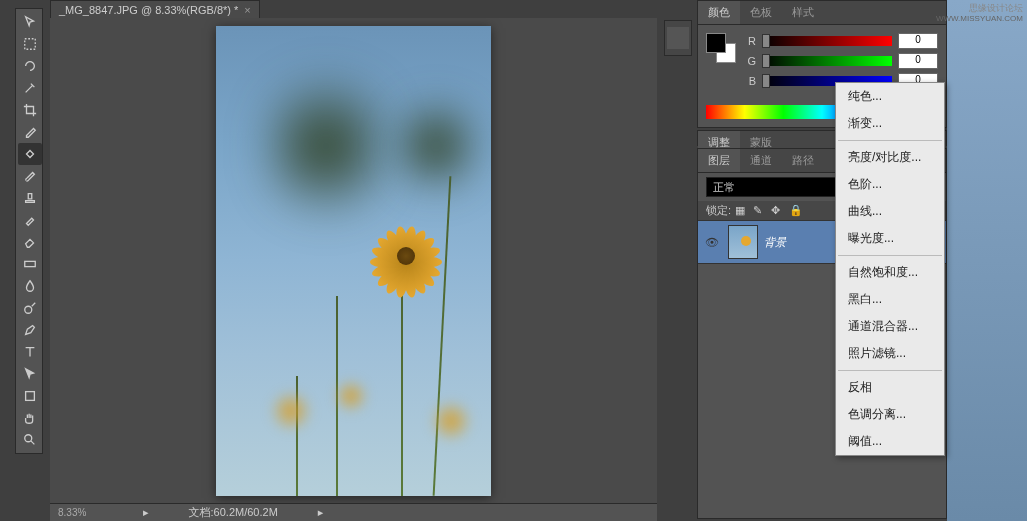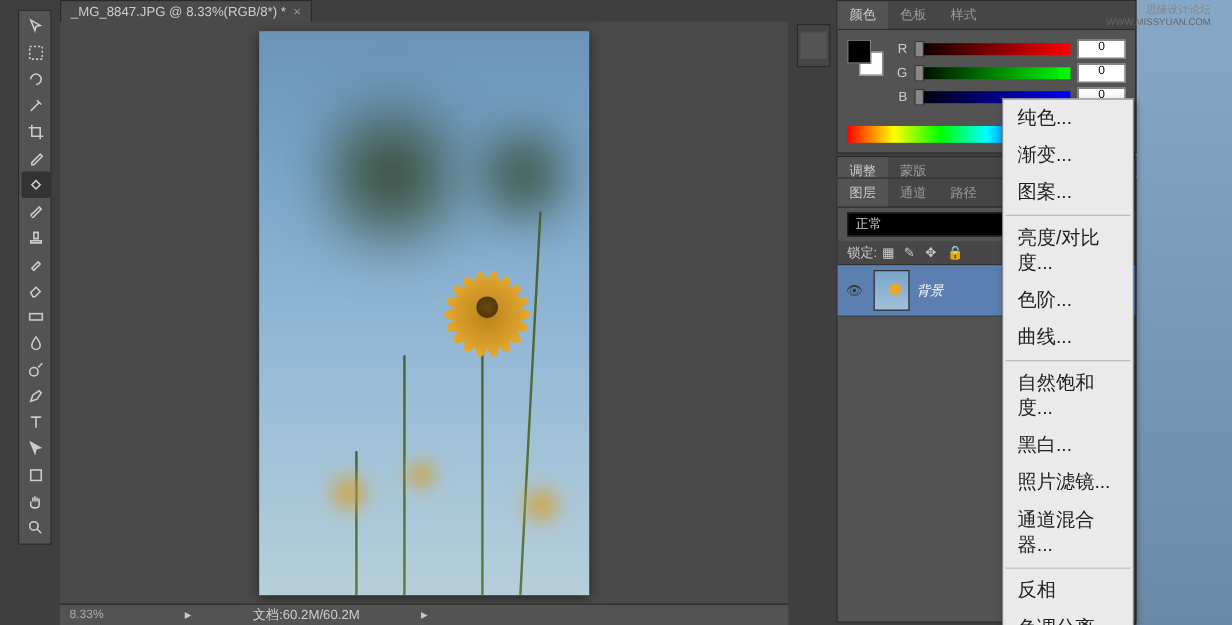--- a/index.html
+++ b/index.html
@@ -12,21 +12,21 @@
 .doc-tab .x{color:#999;cursor:pointer}
 .canvas-area{position:absolute;left:50px;top:18px;right:370px;bottom:18px;background:#4a4a4a;display:flex;align-items:center;justify-content:center;overflow:hidden}
 .canvas{width:275px;height:470px;background:linear-gradient(to bottom,#6b94b8 0%,#7aa5c8 25%,#8fb5d4 50%,#a0c0d8 70%,#b5cfda 100%);box-shadow:0 2px 10px rgba(0,0,0,.5);position:relative;overflow:hidden}
 .blur1{position:absolute;width:120px;height:180px;background:radial-gradient(circle,#2a3a1a 0%,transparent 70%);top:30px;left:50px;filter:blur(20px)}
 .blur2{position:absolute;width:80px;height:120px;background:radial-gradient(circle,#2a3a1a 0%,transparent 70%);top:60px;left:180px;filter:blur(18px)}
 .flower{position:absolute;width:90px;height:90px;top:185px;left:145px}
 .petal{position:absolute;width:36px;height:12px;background:linear-gradient(to right,#b8851a,#e5a830);border-radius:50% 70% 70% 50%;left:50%;top:50%;transform-origin:0 50%}
 .center{position:absolute;width:18px;height:18px;background:radial-gradient(circle,#6b4a10,#4a3008);border-radius:50%;left:50%;top:50%;transform:translate(-50%,-50%)}
 .bf{position:absolute;width:50px;height:50px;background:radial-gradient(circle,#d4a030 0%,transparent 60%);filter:blur(6px);border-radius:50%}
 .stem{position:absolute;width:2px;height:180px;background:linear-gradient(to bottom,#4a6030,#5a7a3a);bottom:0}
-.status-bar{position:absolute;left:50px;bottom:0;right:370px;height:18px;background:#535353;border-top:1px solid #2a2a2a;display:flex;align-items:center;padding:0 8px;gap:51px;font-size:10px;color:#aaa}
+.status-bar{position:absolute;left:50px;bottom:0;right:370px;height:18px;background:#535353;border-top:1px solid #2a2a2a;display:flex;align-items:center;padding:0 8px;gap:40px;font-size:10px;color:#aaa}
 .status-bar input{width:45px;background:#535353;border:none;color:#aaa;font-size:10px}
 .right-panels{position:absolute;right:80px;top:0;width:250px;bottom:0;display:flex;flex-direction:column}
 .panel-dock{position:absolute;right:335px;top:20px;width:28px;background:#464646;border:1px solid #2a2a2a;padding:4px 2px}
 .dock-ico{width:22px;height:22px;margin:2px 0;background:#555}
 .panel{background:#535353;border:1px solid #2a2a2a;margin-bottom:2px}
 .panel-tabs{display:flex;background:#464646;border-bottom:1px solid #2a2a2a}
 .ptab{padding:4px 10px;font-size:11px;color:#999;cursor:pointer}
 .ptab.active{background:#535353;color:#ccc}
 .color-body{padding:8px;display:flex;gap:8px}
 .swatch-box{width:30px;height:30px;position:relative}
@@ -46,23 +46,23 @@
 .layer-opts{padding:4px 8px;display:flex;align-items:center;gap:6px}
 .layer-opts select{flex:1;background:#000000;border:1px solid #222;color:#ccc;padding:2px;font-size:11px}
 .lock-row{padding:2px 8px;display:flex;align-items:center;gap:4px;font-size:10px;color:#999;background:#474747}
 .lock-row .ico{width:14px;height:14px;display:inline-block}
 .layer-item{display:flex;align-items:center;padding:4px;background:#5a7fb0;border-top:1px solid #333;border-bottom:1px solid #333}
 .layer-item .eye{width:20px;height:20px;display:flex;align-items:center;justify-content:center;color:#333}
 .layer-item .thumb{width:30px;height:34px;background:linear-gradient(to bottom,#7aa5c8,#a0c0d8);border:1px solid #333;margin:0 6px;position:relative}
 .layer-item .thumb::after{content:"";position:absolute;width:10px;height:10px;background:#e5a830;border-radius:50%;top:10px;left:12px}
 .layer-item .lname{color:#fff;font-style:italic}
 .context-menu{position:absolute;right:82px;top:82px;width:110px;background:#eaeaea;border:1px solid #888;box-shadow:2px 2px 6px rgba(0,0,0,.4);z-index:100}
-.context-menu .mi{padding:5px 12px;color:#222;cursor:pointer;font-size:16px}
+.context-menu .mi{padding:5px 12px;color:#222;cursor:pointer;font-size:12px}
 .context-menu .sep{height:1px;background:#bbb;margin:3px 2px}
-.watermark{position:absolute;right:18px;top:2px;color:#888;font-size:9px;z-index:200}
+.watermark{position:absolute;right:4px;top:2px;color:#888;font-size:9px;z-index:200}
 .wm2{top:14px;color:#666;font-size:8px}
 .bg-right{position:absolute;right:0;top:0;width:80px;height:521px;background:linear-gradient(to bottom,#88a8c8,#6a8aa8);z-index:-1}
 </style>
 </head>
 <body>
 
 <div class="bg-right"></div>
 
 <div class="toolbar">
   <div class="tool">
@@ -289,30 +289,30 @@
       <div class="eye">👁</div>
       <div class="thumb"></div>
       <div class="lname">背景</div>
     </div>
   </div>
 </div>
 
 <div class="context-menu" id="ctx">
     <div class="mi">纯色...</div>
     <div class="mi">渐变...</div>
-    <div class="mi">图案...</div>
     <div class="sep"></div>
     <div class="mi">亮度/对比度...</div>
     <div class="mi">色阶...</div>
     <div class="mi">曲线...</div>
+    <div class="mi">曝光度...</div>
     <div class="sep"></div>
     <div class="mi">自然饱和度...</div>
     <div class="mi">黑白...</div>
+    <div class="mi">通道混合器...</div>
     <div class="mi">照片滤镜...</div>
-    <div class="mi">通道混合器...</div>
     <div class="sep"></div>
     <div class="mi">反相</div>
     <div class="mi">色调分离...</div>
     <div class="mi">阈值...</div>
   </div>
 
 <div class="watermark">思缘设计论坛</div>
 <div class="watermark wm2">WWW.MISSYUAN.COM</div>
 
 </body></html>

